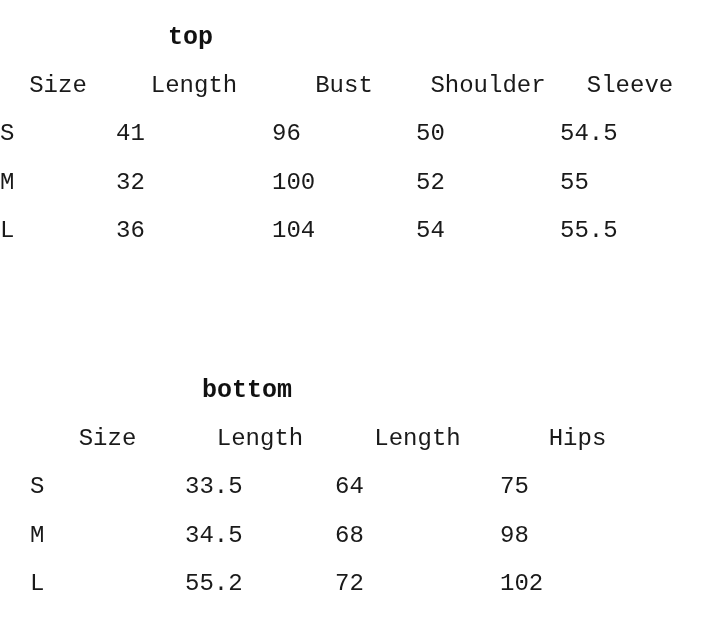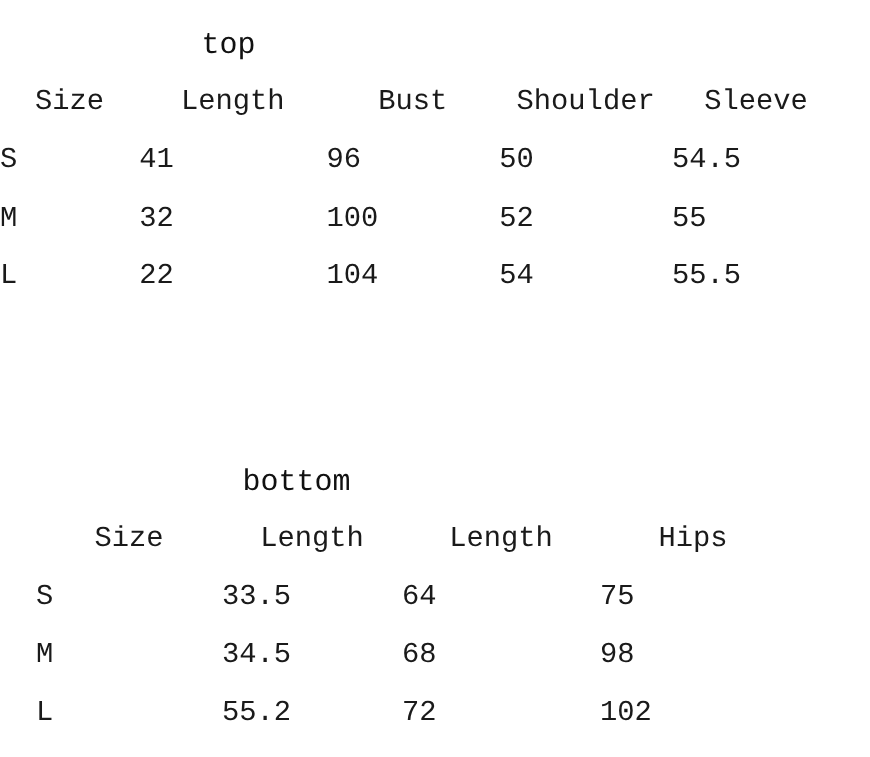--- a/index.html
+++ b/index.html
@@ -7,23 +7,23 @@
   body {
     width: 725px;
     height: 631px;
     position: relative;
     overflow: hidden;
     font-family: "Liberation Mono", "DejaVu Sans Mono", monospace;
     color: #1a1a1a;
   }
   .tbl-sec { position: absolute; left: 0; width: 725px; }
   .sec-top { top: 22px; }
-  .sec-bottom { top: 386px; }
+  .sec-bottom { top: 375px; }
   .tbl-title {
-    font-weight: normal;
+    font-weight: bold;
     font-size: 25px;
     line-height: 32px;
     color: #111111;
     letter-spacing: 0;
   }
   .title-top { margin-left: 168px; }
   .title-bottom { margin-left: 202px; }
   table.size-table {
     border-collapse: collapse;
     table-layout: fixed;
@@ -84,21 +84,21 @@
         </tr>
         <tr>
           <td>M</td>
           <td>32</td>
           <td>100</td>
           <td>52</td>
           <td>55</td>
         </tr>
         <tr>
           <td>L</td>
-          <td>22</td>
+          <td>36</td>
           <td>104</td>
           <td>54</td>
           <td>55.5</td>
         </tr>
       </tbody>
     </table>
   </section>
 
   <section class="tbl-sec sec-bottom">
     <div class="tbl-title title-bottom">bottom</div>

